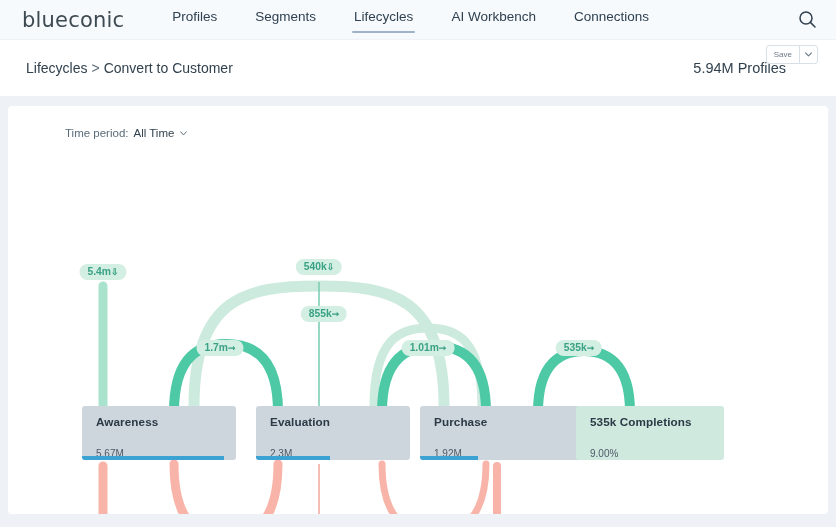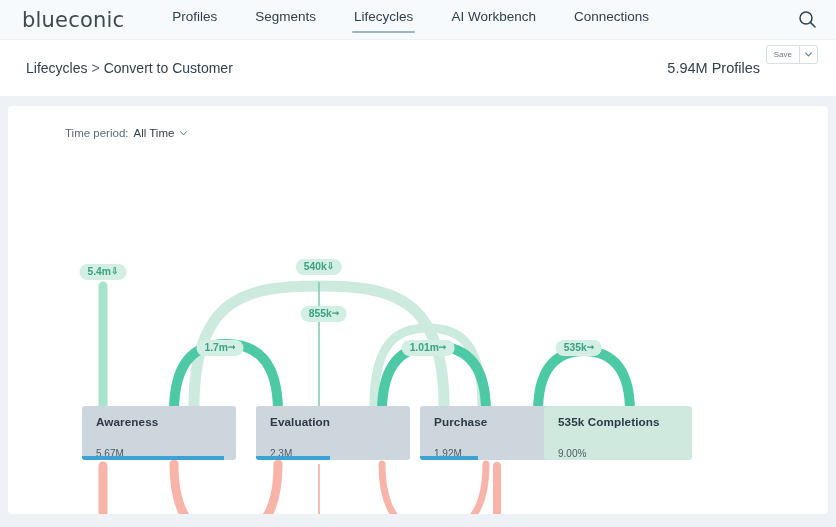--- a/index.html
+++ b/index.html
@@ -61,21 +61,21 @@
     padding: 0 18px 0 26px;
     position: relative;
   }
   .crumb { font-size: 14px; color: #31414e; white-space: nowrap; }
   .crumb .sep { margin: 0 4px; color: #5c6b76; }
   .crumb .cur { }
   .profcount {
     margin-left: auto;
     font-size: 14.5px;
     color: #31414e;
-    margin-right: 58px;
+    margin-right: 32px;
     white-space: nowrap;
   }
   .savebtn {
     position: absolute;
     right: 18px; top: 5px;
     display: flex;
     border: 1px solid #d8dfe6;
     border-radius: 3px;
     background: #fff;
     height: 19px;
@@ -142,21 +142,21 @@
     position: absolute;
     left: 0; bottom: 0;
     height: 4px;
     background: #3ba3d4;
   }
 
   
   .badge {
     position: absolute;
     display: flex;
-    align-items: flex-start;
+    align-items: center;
     gap: 0;
     padding: 3px 8px;
     border-radius: 10px;
     font-size: 10.3px;
     font-weight: bold;
     white-space: nowrap;
     line-height: 1;
     transform: translateX(-50%);
     cursor: pointer;
   }
@@ -251,21 +251,21 @@
       <div class="vl">2.3M</div>
       <div class="bar" style="width:48%;"></div>
     </div>
 
     <div class="stage" style="left:412px; top:300px; width:166px;">
       <div class="nm">Purchase</div>
       <div class="vl">1.92M</div>
       <div class="bar" style="width:35%;"></div>
     </div>
 
-    <div class="stage completion" style="left:536px; top:300px; width:148px;">
+    <div class="stage completion" style="left:568px; top:300px; width:148px;">
       <div class="nm">535k Completions</div>
       <div class="vl">9.00%</div>
     </div>
 
   </div>
 
   <div class="badge green" style="left:95px;  top:158px;">
     <span>5.4m</span>
     <span class="ar">⇩</span>
   </div>

